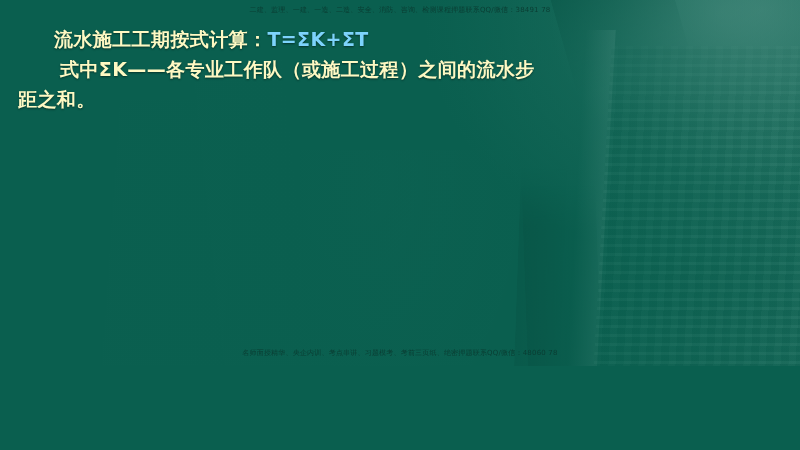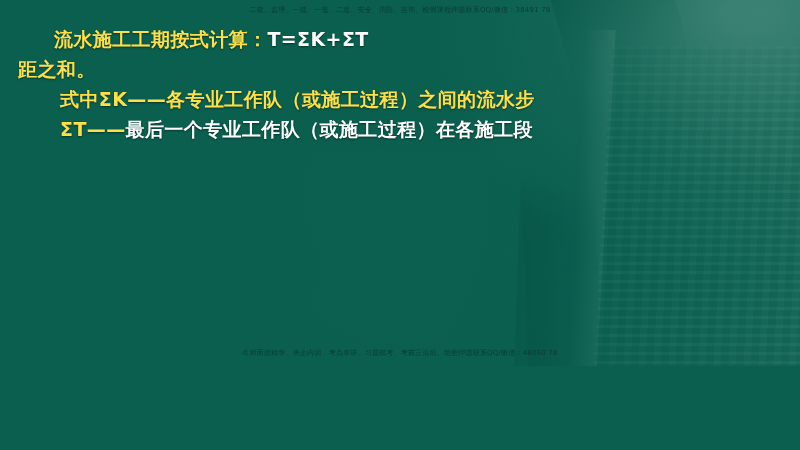--- a/index.html
+++ b/index.html
@@ -140,22 +140,22 @@
     font-size:19px;
     line-height:30px;
     white-space:nowrap;
     font-weight:bold;
     letter-spacing:.4px;
     text-shadow:0 1px 2px rgba(0,0,0,.45);
     font-family:"DejaVu Sans","Liberation Sans",sans-serif;
   }
   .indent { padding-left:36px; }
   .indent2 { padding-left:42px; }
-  .white { color:#fde047; }
-  .yellow { color:#ffffff; }
+  .white { color:#fef9c3; }
+  .yellow { color:#7dd3fc; }
 </style>
 </head>
 <body>
 
 <div id="slide">
 
   <div id="bg-photo">
     <div class="sky-glow"></div>
     <div class="sky-glow2"></div>
     <div class="slab-top"></div>
@@ -170,30 +170,27 @@
   </div>
 
   <div class="banner" id="banner-top">二建、监理、一建、一造、二造、安全、消防、咨询、检测课程押题联系QQ/微信：38491 78</div>
 
   <div id="content">
 
     <div class="line indent">
       <span class="white">流水施工工期按式计算：</span><span class="yellow">T=ΣK+ΣT</span>
     </div>
 
+    <div class="line indent2">
+      <span class="white">式中ΣK——各专业工作队（或施工过程）之间的流水步</span>
+    </div>
+
     <div class="line">
       <span class="white">距之和。</span>
     </div>
 
-    <div class="line indent2">
-      <span class="white">式中ΣK——各专业工作队（或施工过程）之间的流水步</span>
-    </div>
-
-    <div class="line indent2">
-      <span class="white">ΣT——</span><span class="yellow">最后一个专业工作队（或施工过程）在各施工段</span>
-    </div>
 
 
   </div>
 
   <div class="banner" id="banner-bottom">名师面授精华、央企内训、考点串讲、习题模考、考前三页纸、绝密押题联系QQ/微信：48060 78</div>
 
 </div>
 
 </body></html>

